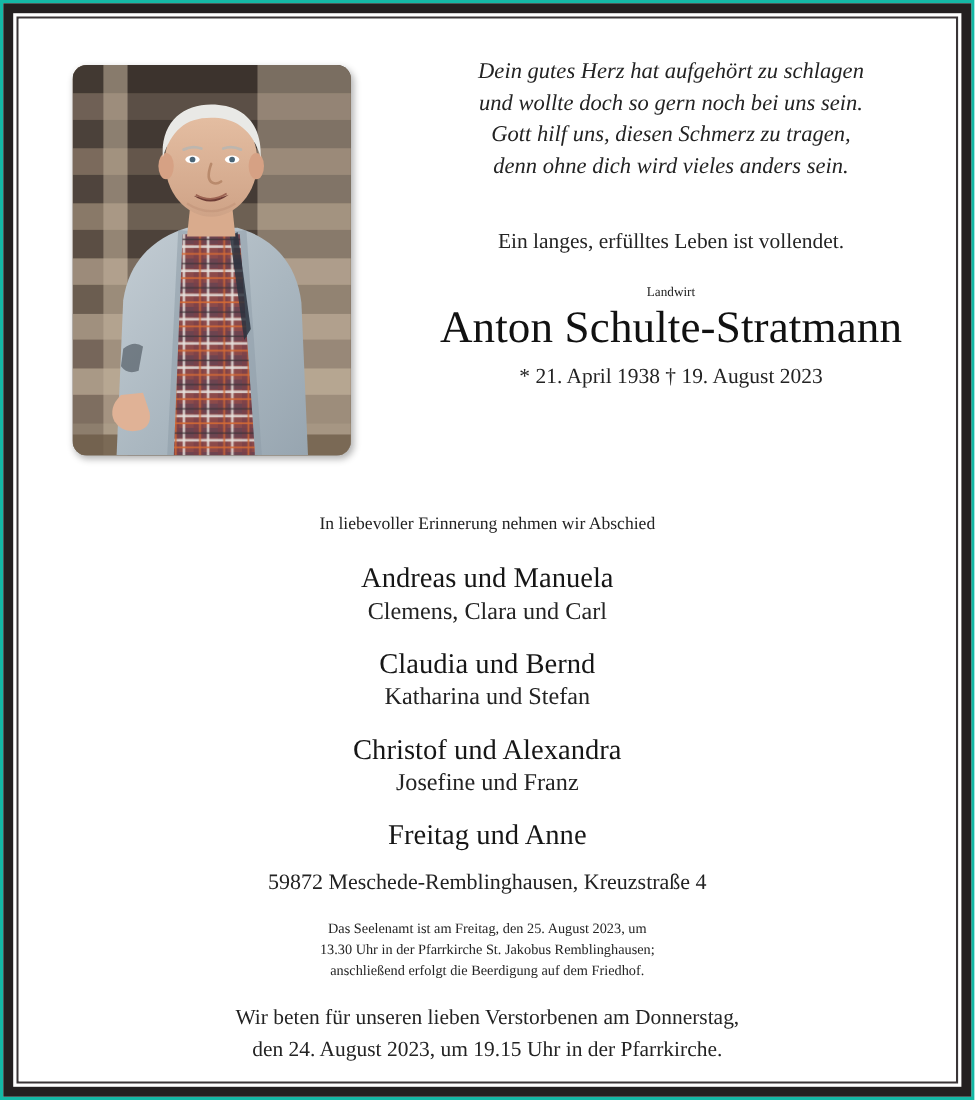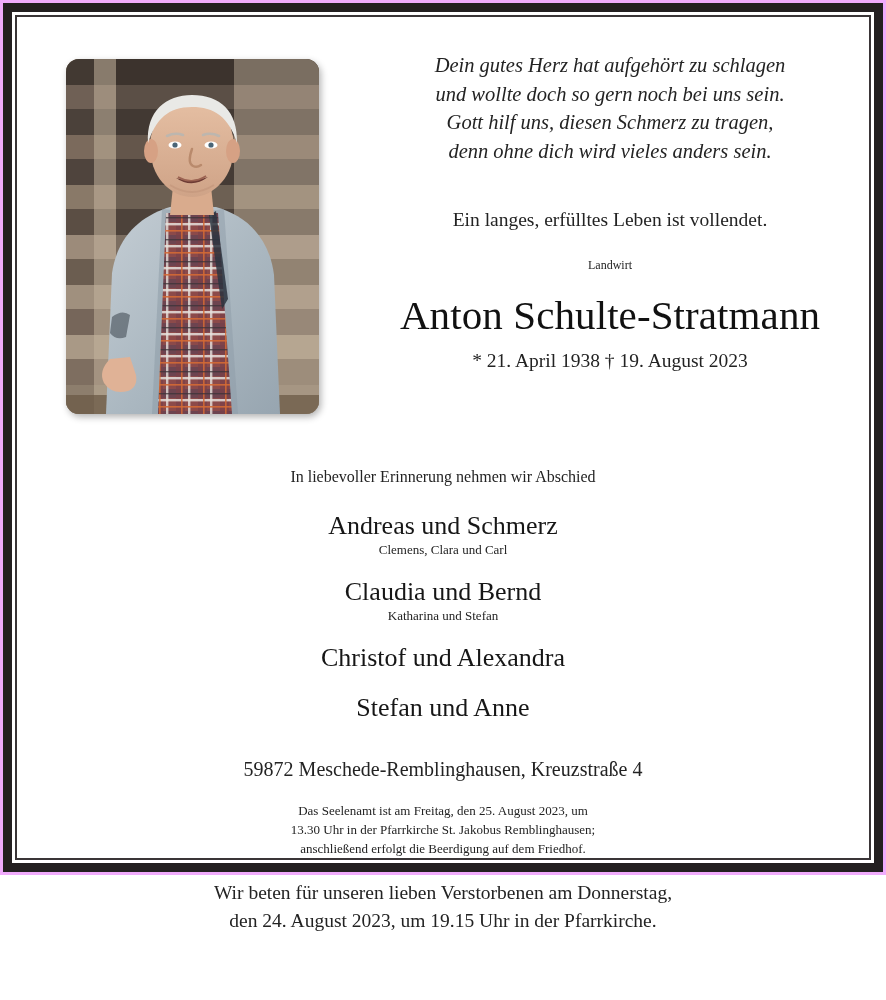--- a/index.html
+++ b/index.html
@@ -12,23 +12,23 @@
     height: 1000px;
     font-family: "Liberation Serif", "DejaVu Serif", serif;
     color: #1a1a1a;
     overflow: hidden;
   }
 
   
   .page {
     position: relative;
     width: 886px;
-    height: 875px;
+    height: 1000px;
     box-sizing: border-box;
-    background: #f0abfc;
+    background: #14b8a6;
     padding: 3px;
   }
   .frame-outer {
     box-sizing: border-box;
     width: 100%;
     height: 100%;
     border: 9px solid #231f20;
     background: #ffffff;
     padding: 3px;
   }
@@ -82,21 +82,21 @@
     line-height: 1.3;
     color: #232323;
   }
   .profession {
     margin-top: 26px;
     font-size: 12px;
     line-height: 1.2;
     color: #232323;
   }
   .deceased-name {
-    margin-top: 21px;
+    margin-top: 3px;
     font-size: 41px;
     line-height: 1.12;
     letter-spacing: 0.1px;
     color: #111111;
     white-space: nowrap;
   }
   .dates {
     margin-top: 10px;
     font-size: 19.5px;
     line-height: 1.2;
@@ -119,27 +119,27 @@
   }
   .family-list { margin-top: 22px; }
   .family-group { margin-bottom: 18px; }
   .family-group:last-child { margin-bottom: 0; }
   .family-parents {
     font-size: 26px;
     line-height: 1.22;
     color: #161616;
   }
   .family-children {
-    font-size: 13px;
+    font-size: 22px;
     line-height: 1.28;
     color: #232323;
   }
 
   .address {
-    margin-top: 32px;
+    margin-top: 14px;
     font-size: 20px;
     line-height: 1.3;
     color: #232323;
   }
   .service {
     margin-top: 20px;
     font-size: 13px;
     line-height: 1.46;
     color: #232323;
   }
@@ -283,32 +283,33 @@
 
           <div class="dates">* 21. April 1938   † 19. August 2023</div>
         </div>
 
         <div class="lower-col">
 
           <div class="farewell">In liebevoller Erinnerung nehmen wir Abschied</div>
 
           <div class="family-list">
             <div class="family-group">
-              <div class="family-parents">Andreas und Schmerz</div>
+              <div class="family-parents">Andreas und Manuela</div>
               <div class="family-children">Clemens, Clara und Carl</div>
             </div>
             <div class="family-group">
               <div class="family-parents">Claudia und Bernd</div>
               <div class="family-children">Katharina und Stefan</div>
             </div>
             <div class="family-group">
               <div class="family-parents">Christof und Alexandra</div>
+              <div class="family-children">Josefine und Franz</div>
             </div>
             <div class="family-group">
-              <div class="family-parents">Stefan und Anne</div>
+              <div class="family-parents">Freitag und Anne</div>
             </div>
           </div>
 
           <div class="address">59872 Meschede-Remblinghausen, Kreuzstraße 4</div>
 
           <div class="service">
             <div>Das Seelenamt ist am Freitag, den 25. August 2023, um</div>
             <div><b>13.30 Uhr</b><span> in der Pfarrkirche St. Jakobus Remblinghausen;</span></div>
             <div>anschließend erfolgt die Beerdigung auf dem Friedhof.</div>
           </div>

